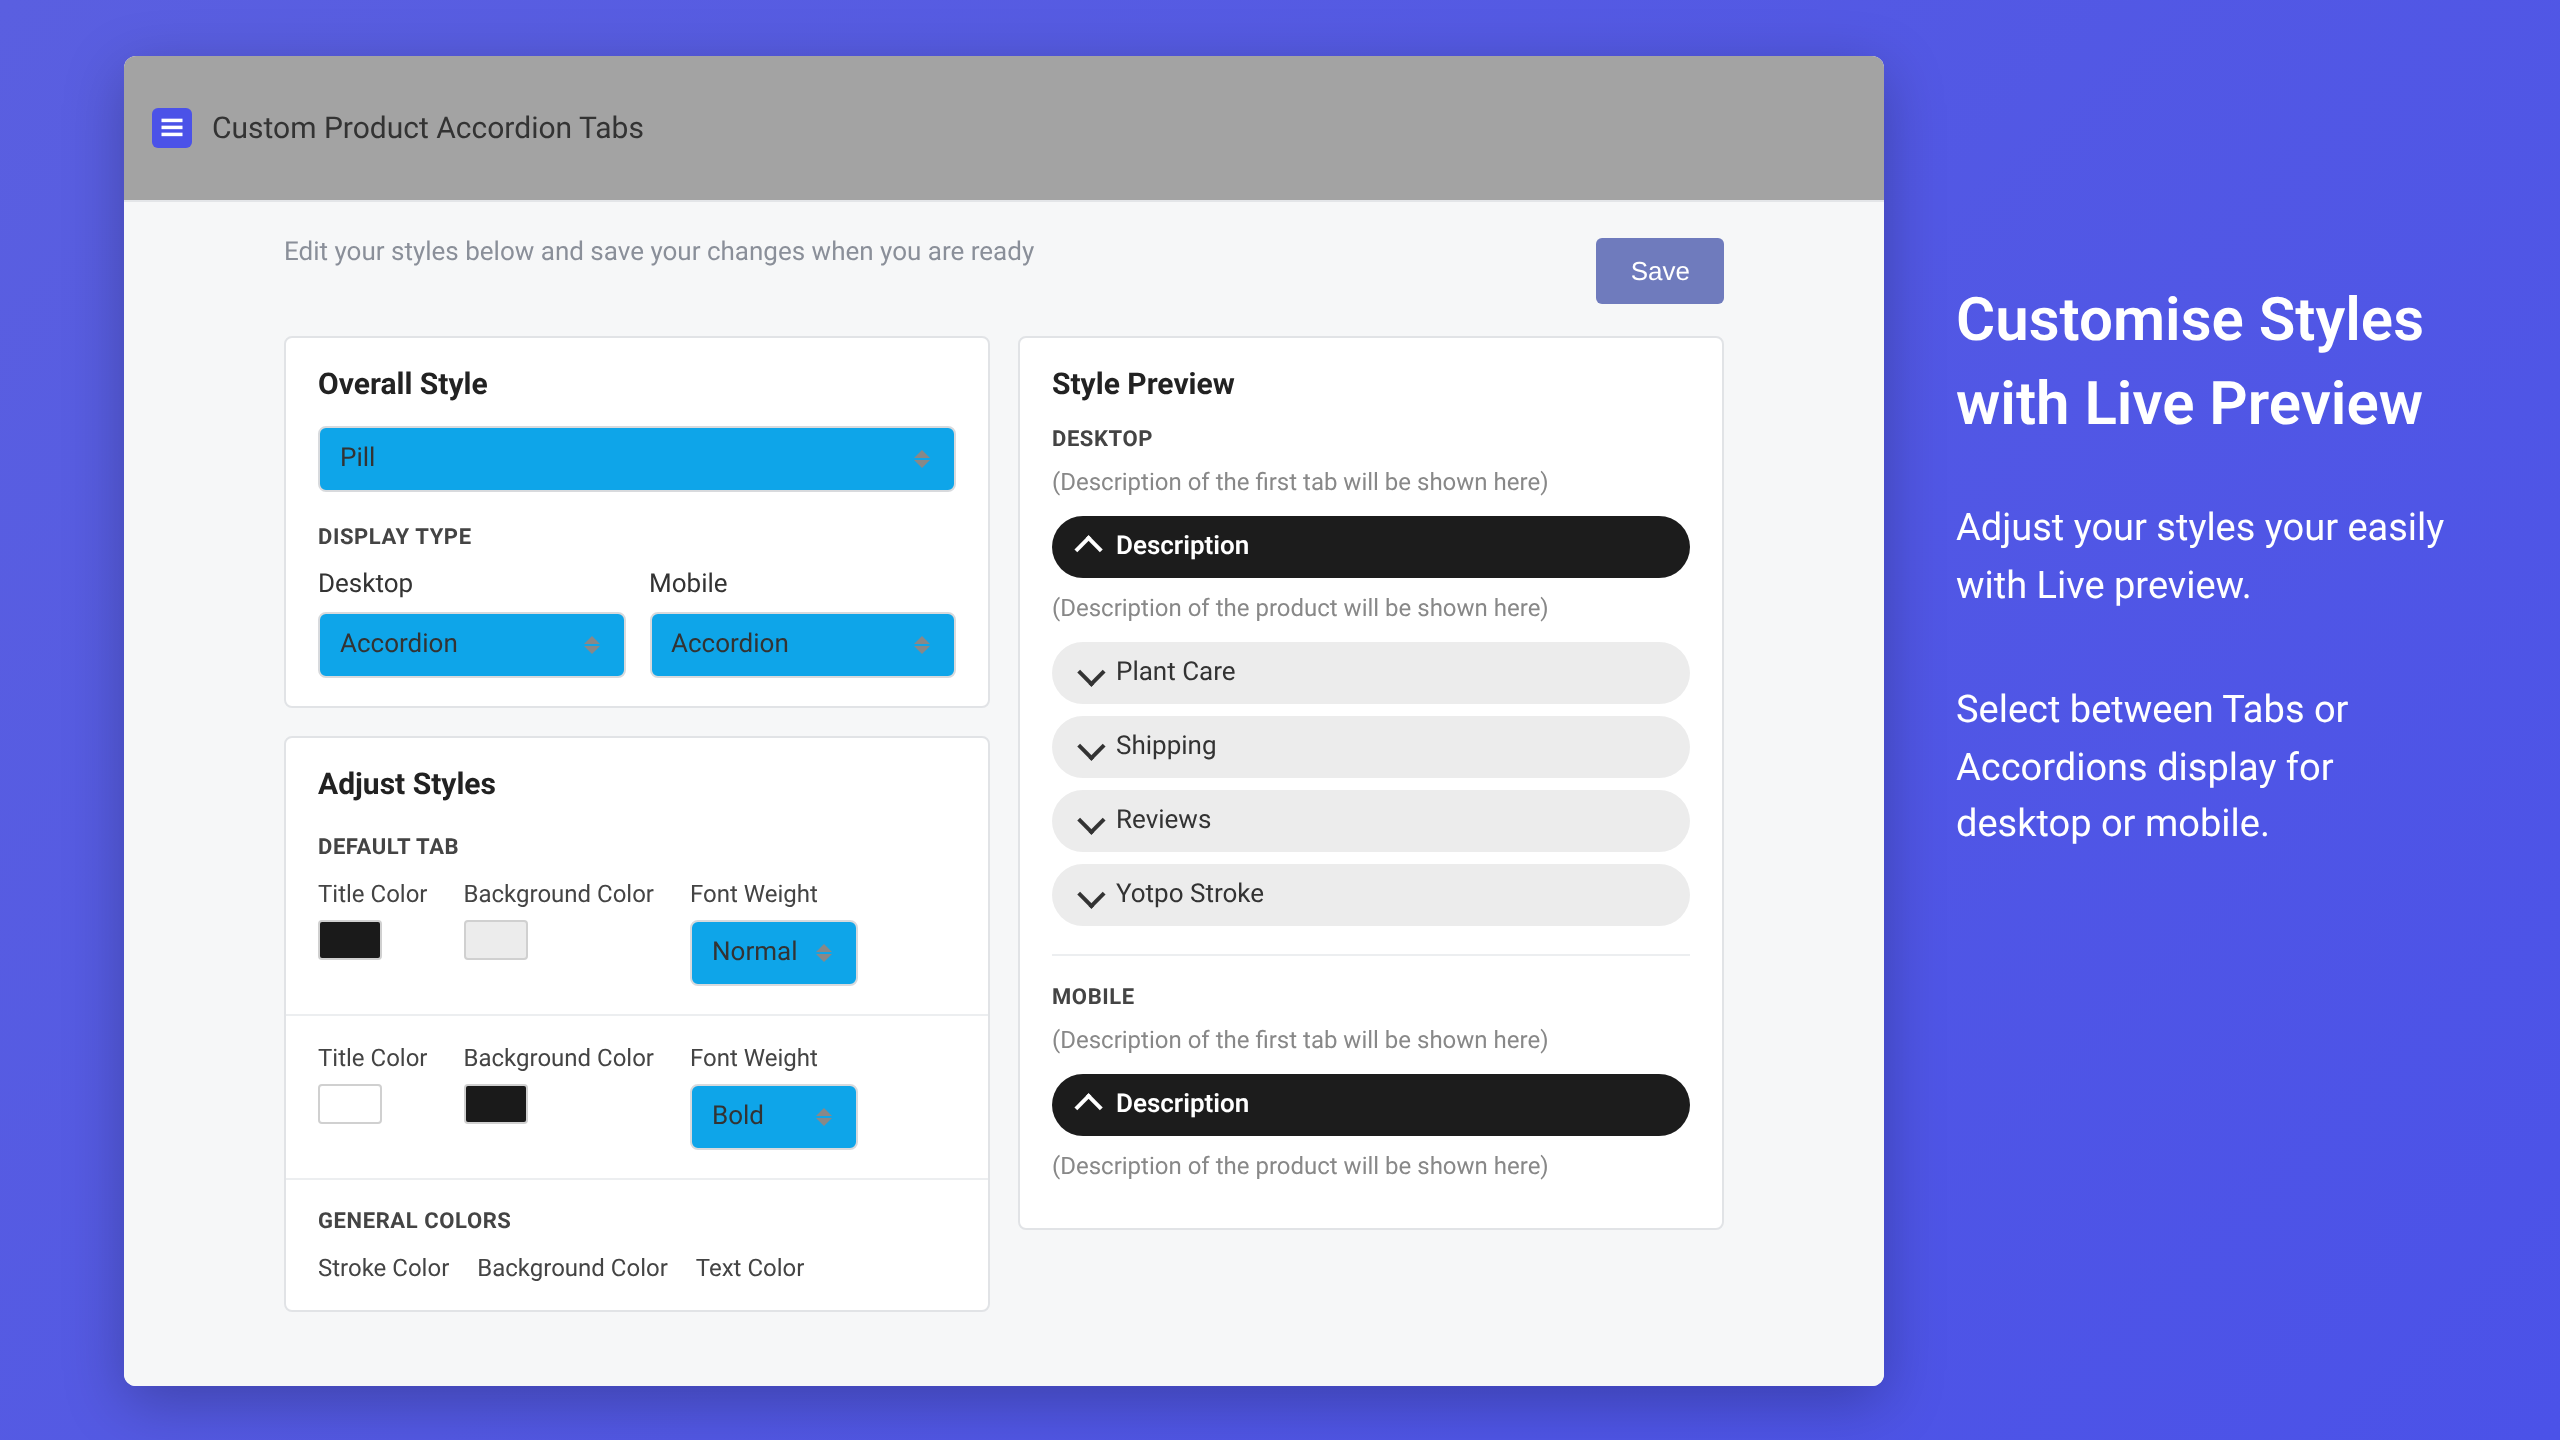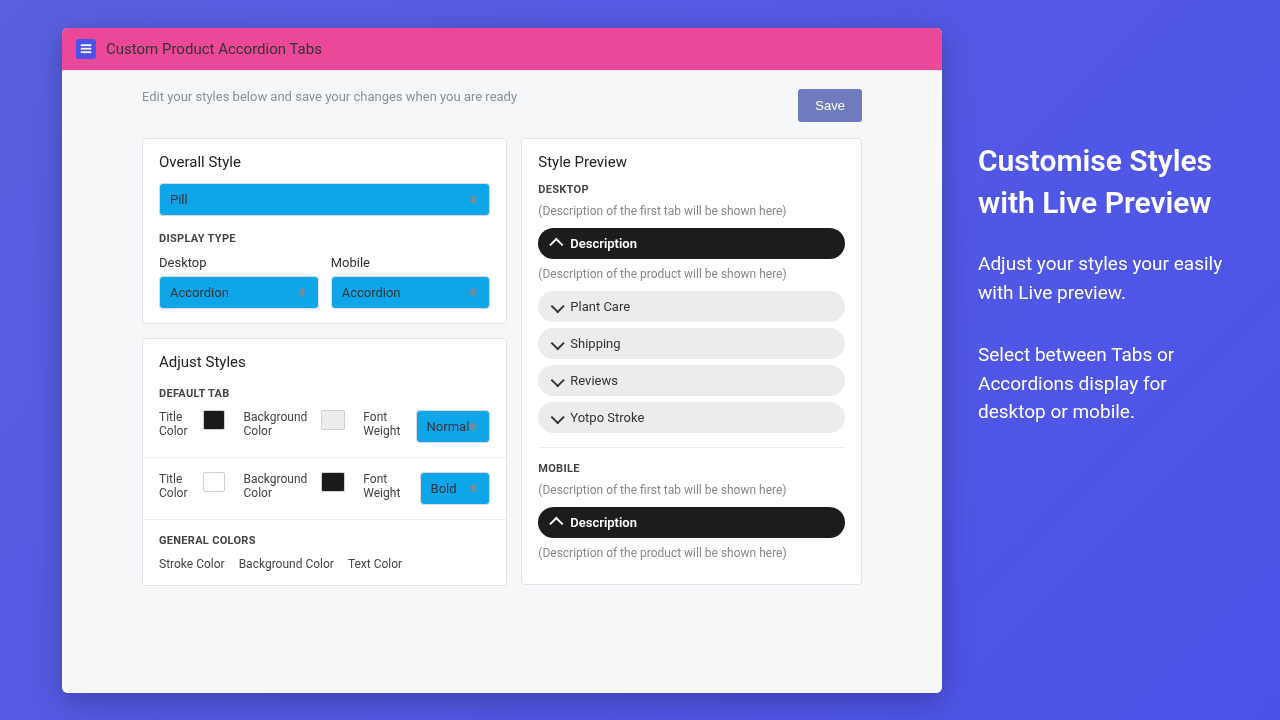--- a/index.html
+++ b/index.html
@@ -15,26 +15,26 @@
     width: 880px;
     height: 665px;
     background: #fff;
     border-radius: 6px;
     box-shadow: 0 8px 30px rgba(0,0,0,0.25);
     overflow: hidden;
     display: flex;
     flex-direction: column;
   }
   .app-header {
-    padding: 11px 14px;
+    padding: 26px 14px;
     border-bottom: 1px solid #e3e5e8;
     display: flex;
     align-items: center;
     gap: 10px;
-    background: #ec4899;
+    background: #a3a3a3;
   }
   .app-icon {
     width: 20px; height: 20px; background: #4b52e8;
     border-radius: 3px; display:flex; align-items:center; justify-content:center;
   }
   .app-icon svg { width:14px; height:14px; }
   .app-title { font-size: 15px; color: #333; }
   .app-body {
     flex: 1;
     background: #f6f7f8;
@@ -50,21 +50,21 @@
   .save-btn {
     background:#6f7bbd; color:#fff; border:none; padding:9px 17px; border-radius:3px;
     font-size:13px; cursor:pointer;
   }
   .cols { display:flex; gap:14px; }
   .col { flex:1; display:flex; flex-direction:column; gap:14px; }
   .card {
     background:#fff; border:1px solid #e1e3e6; border-radius:4px;
     padding:14px 16px;
   }
-  .card-title { font-size:15px; font-weight:400; color:#222; margin-bottom:12px;}
+  .card-title { font-size:15px; font-weight:700; color:#222; margin-bottom:12px;}
   .select-wrap {
     border:1px solid #d8dadd; border-radius:4px; padding:8px 10px;
     display:flex; justify-content:space-between; align-items:center;
     font-size:13px; color:#333; background:#0ea5e9;
     cursor:pointer;
   }
   .chev-sort {
     width:10px; height:14px; display:flex; flex-direction:column; justify-content:center; gap:1px;
   }
   .chev-sort::before, .chev-sort::after {
@@ -73,21 +73,21 @@
   .chev-sort::before { border-bottom:4px solid #888;}
   .chev-sort::after { border-top:4px solid #888;}
   .section-label {
     font-size:11px; font-weight:700; letter-spacing:0.3px; color:#444; text-transform:uppercase;
     margin:16px 0 10px 0;
   }
   .row-2 { display:flex; gap:12px; }
   .row-2 > div { flex:1; }
   .field-label { font-size:13px; color:#333; margin-bottom:6px; display:block;}
   .color-row { display:flex; gap:18px; align-items:flex-start;}
-  .color-block { display:flex; flex-direction:row; gap:6px;}
+  .color-block { display:flex; flex-direction:column; gap:6px;}
   .swatch { width:32px; height:20px; border:1px solid #d0d0d0; border-radius:2px;}
   .thin-select { width:84px; }
   hr.div { border:none; border-top:1px solid #eceef0; margin:14px -16px;}
   .preview-sub { font-size:11px; font-weight:700; letter-spacing:0.3px; color:#444; margin:12px 0 8px 0;}
   .preview-note { font-size:12px; color:#888; margin-bottom:10px;}
   .accordion-item {
     border-radius:18px; padding:8px 14px; font-size:13px;
     display:flex; align-items:center; gap:8px; margin-bottom:6px;
     cursor:pointer;
   }

